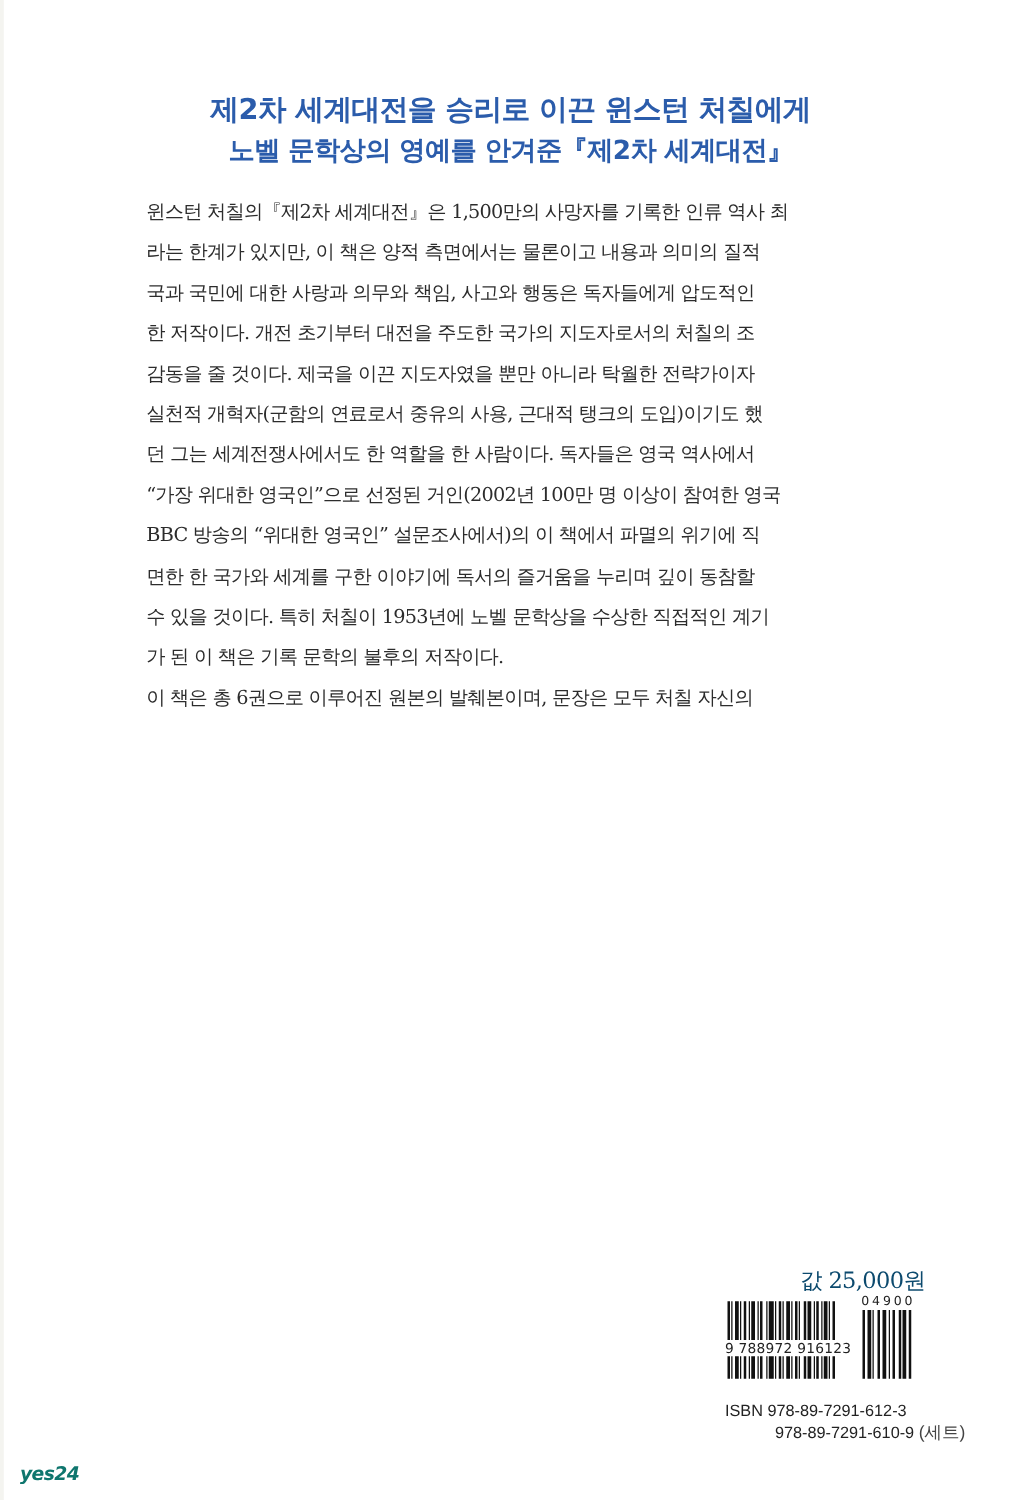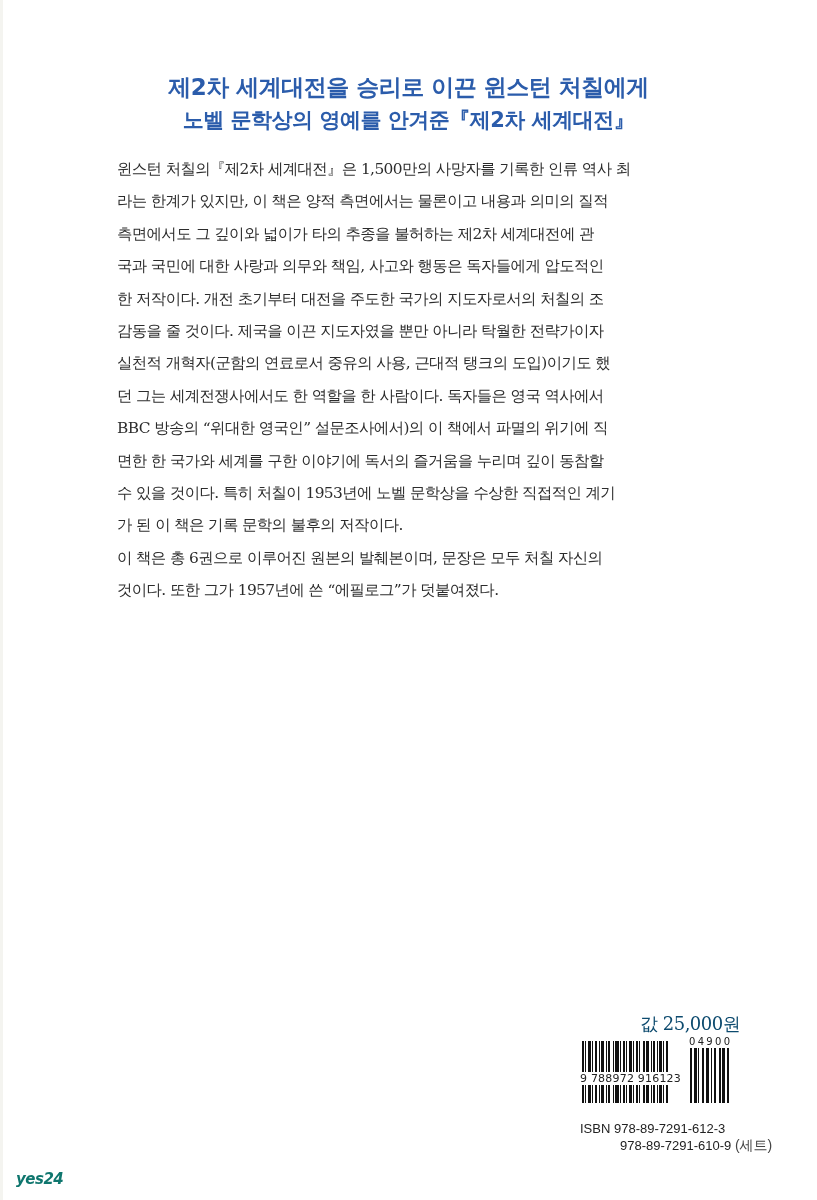--- a/index.html
+++ b/index.html
@@ -56,32 +56,31 @@
 <body>
 
 <div class="edge-left"></div>
 
 <div class="headline h1">제2차 세계대전을 승리로 이끈 윈스턴 처칠에게</div>
 <div class="headline h2">노벨 문학상의 영예를 안겨준『제2차 세계대전』</div>
 
 <div class="body-text">
   <span class="line">윈스턴 처칠의『제2차 세계대전』은 1,500만의 사망자를 기록한 인류 역사 최</span>
   <span class="line">라는 한계가 있지만, 이 책은 양적 측면에서는 물론이고 내용과 의미의 질적</span>
-  <span class="line">측면에서도 그 깊이와 넓이가 타의 추종을 불허하는 제2차 세계대전에 관</span>
   <span class="line">국과 국민에 대한 사랑과 의무와 책임, 사고와 행동은 독자들에게 압도적인</span>
   <span class="line">한 저작이다. 개전 초기부터 대전을 주도한 국가의 지도자로서의 처칠의 조</span>
   <span class="line">감동을 줄 것이다. 제국을 이끈 지도자였을 뿐만 아니라 탁월한 전략가이자</span>
   <span class="line">실천적 개혁자(군함의 연료로서 중유의 사용, 근대적 탱크의 도입)이기도 했</span>
   <span class="line">던 그는 세계전쟁사에서도 한 역할을 한 사람이다. 독자들은 영국 역사에서</span>
+  <span class="line">“가장 위대한 영국인”으로 선정된 거인(2002년 100만 명 이상이 참여한 영국</span>
   <span class="line">BBC 방송의 “위대한 영국인” 설문조사에서)의 이 책에서 파멸의 위기에 직</span>
   <span class="line">면한 한 국가와 세계를 구한 이야기에 독서의 즐거움을 누리며 깊이 동참할</span>
   <span class="line">수 있을 것이다. 특히 처칠이 1953년에 노벨 문학상을 수상한 직접적인 계기</span>
   <span class="line">가 된 이 책은 기록 문학의 불후의 저작이다.</span>
   <span class="line">이 책은 총 6권으로 이루어진 원본의 발췌본이며, 문장은 모두 처칠 자신의</span>
-  <span class="line">것이다. 또한 그가 1957년에 쓴 “에필로그”가 덧붙여졌다.</span>
 </div>
 
 <div class="price">값 25,000원</div>
 
 <div class="addon-digits">04900</div>
 
 <div class="barcode-main">
   <div class="bar" style="width:2px"></div>
     <div class="gap" style="width:1px"></div>
   <div class="bar" style="width:1px"></div>

